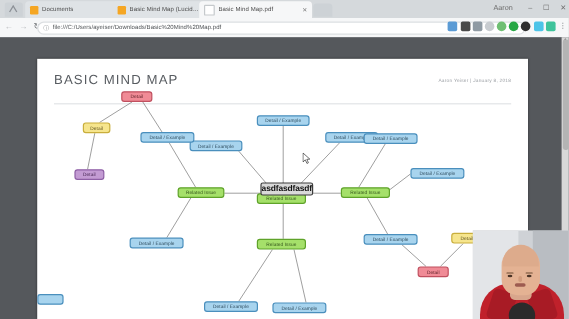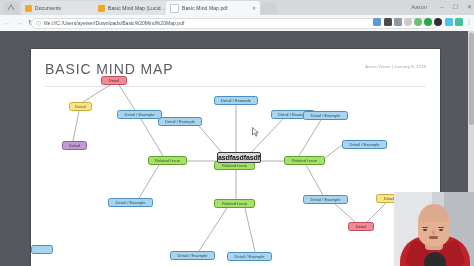--- a/index.html
+++ b/index.html
@@ -45,21 +45,21 @@
   .viewer{position:absolute;left:0;top:31px;width:474px;height:235px;background:#55585c;}
   .pdf-page{position:absolute;left:31px;top:18px;width:409px;height:217px;background:#fff;
     box-shadow:0 0 2px rgba(0,0,0,.45);overflow:hidden;}
   .scrollbar{position:absolute;right:0;top:0;width:6px;height:235px;background:#d8d8d8;}
   .scroll-thumb{position:absolute;right:0.5px;top:2px;width:5px;height:92px;background:#b4b4b4;border-radius:2px;}
   .scroll-arrow{position:absolute;right:0.5px;width:5px;height:5px;color:#7d7d7d;font-size:5px;
     text-align:center;line-height:5px;}
 
   
   .doc-head{position:absolute;left:14px;top:12px;width:381px;height:22px;}
-  .doc-title{font-size:14px;color:#585c61;letter-spacing:.9px;font-weight:400;}
+  .doc-title{font-size:11px;color:#585c61;letter-spacing:.9px;font-weight:400;}
   .doc-byline{position:absolute;right:0;top:3px;font-size:4px;color:#9a9ea3;letter-spacing:.2px;}
   .doc-rule{position:absolute;left:14px;top:37px;width:381px;height:1px;background:#e2e4e6;}
 
   
   .map{position:absolute;left:0;top:0;width:409px;height:217px;}
   .map svg{position:absolute;left:0;top:0;}
   .node{position:absolute;box-sizing:border-box;border-radius:2.5px;
     display:flex;align-items:center;justify-content:center;
     font-size:4px;letter-spacing:.05px;white-space:nowrap;}
   .node.blue{background:#a8d4ee;border:0.7px solid #4a8fbd;color:#2d4a5c;}

